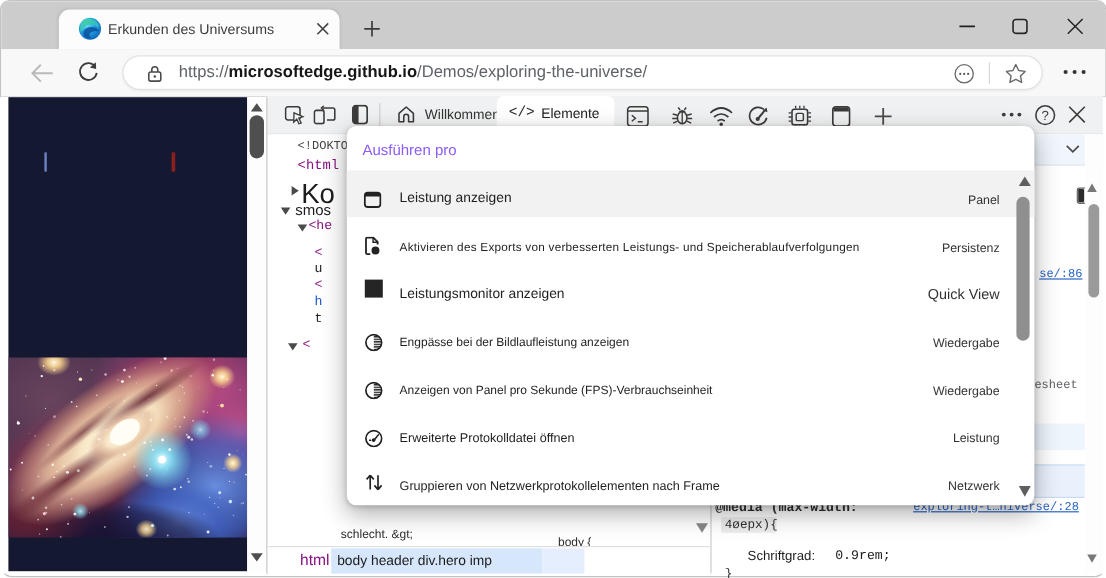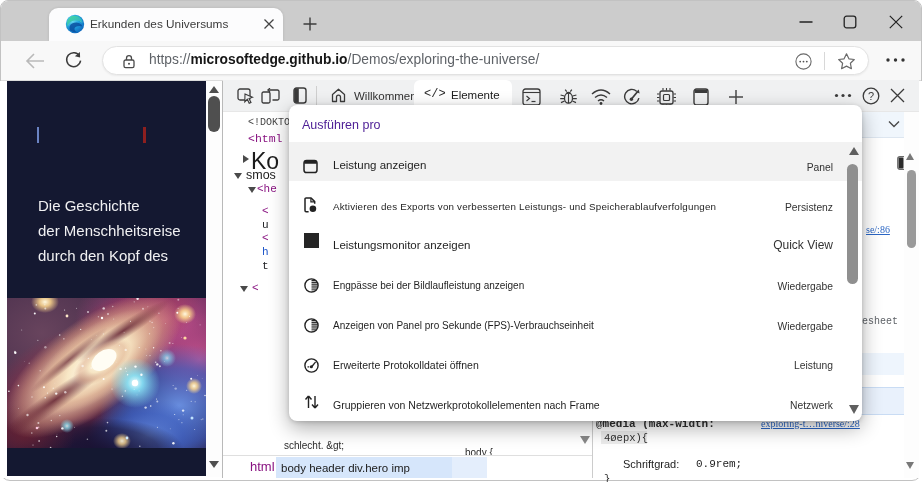--- a/index.html
+++ b/index.html
@@ -29,21 +29,21 @@
 #eltab{position:absolute;left:191px;top:0px;width:98px;height:32px;background:#fff;border-radius:6px 6px 0 0}
 .dtlabel{font-size:11px;color:#333;position:absolute;white-space:nowrap}
 
 #tree{position:absolute;left:0;top:31px;width:370px;height:343px;background:#fff;font-family:"Liberation Mono",monospace;font-size:10.5px;color:#202124}
 .tl{position:absolute;white-space:nowrap}
 .tag{color:#881280}
 
 #crumb{position:absolute;left:0;top:374px;width:370px;height:22px;background:#fff;border-top:1px solid #dfdfdf}
 
 #styles{position:absolute;left:369px;top:31px;width:327px;height:366px;background:#fff;border-left:1px solid #cccccc}
-.link{color:#2b66c4;text-decoration:underline;font-family:Liberation Serif, serif;font-size:10px;position:absolute;white-space:nowrap}
+.link{color:#2b66c4;text-decoration:underline;font-family:Liberation Mono, monospace;font-size:10px;position:absolute;white-space:nowrap}
 .mono{font-family:"Liberation Mono",monospace;position:absolute;white-space:nowrap;color:#303030}
 
 #overlay{position:absolute;left:289px;top:105px;width:573px;height:316px;background:#fff;border-radius:8px;box-shadow:0 7px 20px rgba(0,0,0,.32),0 1px 4px rgba(0,0,0,.16);z-index:50}
 .row{position:absolute;left:0;width:573px}
 .rtext{position:absolute;color:#1f1f1f;white-space:nowrap}
 .rlabel{position:absolute;color:#333;white-space:nowrap;text-align:right;right:29px}
 .ricon{position:absolute;left:303px}
 svg{display:block}
 </style></head><body>
 <div id="win">
@@ -116,21 +116,20 @@
           <circle cx="10.5" cy="3" r="1.7" fill="#333"></circle>
           <circle cx="18" cy="3" r="1.7" fill="#333"></circle>
         </svg>
   </div>
  </div>
 </div>
 <div id="content">
  <div id="hero">
   <div class="abs" style="left:30px;top:46px;width:2px;height:16px;background:#7f9fe8;opacity:.8"></div>
   <div class="abs" style="left:136px;top:46px;width:2.5px;height:16px;background:#8d1f1f"></div>
-  <p>Die Geschichte<br>der Menschheitsreise<br>durch den Kopf des</p>
   <svg id="galaxy" width="199" height="150" viewBox="0 0 199 150">
    <defs>
     <radialGradient id="gcore" cx="50%" cy="50%" r="50%">
             <stop offset="0%" stop-color="#fffdf4"></stop>
             <stop offset="45%" stop-color="#f8e7c5" stop-opacity=".95"></stop>
             <stop offset="78%" stop-color="#dcab8c" stop-opacity=".5"></stop>
             <stop offset="100%" stop-color="#dcab8c" stop-opacity="0"></stop>
           </radialGradient>
     <radialGradient id="gmag" cx="50%" cy="50%" r="50%">
             <stop offset="0%" stop-color="#dd5f9d" stop-opacity=".95"></stop>
@@ -461,21 +460,21 @@
    <div class="mono" style="left:103px;top:346px;font-size:11px;color:#1d1d1d">0.9rem;</div>
    <div class="mono" style="left:11px;top:361px;font-size:10.5px">}</div>
    <div class="abs" style="left:311px;top:0px;width:15px;height:366px;background:#fdfdfd"></div>
    <div class="tri-up" style="left:313px;top:41px;border-left-width:4.5px;border-right-width:4.5px;border-bottom-width:7px;border-bottom-color:#787878"></div>
    <div class="sbthumb" style="left:314px;top:58px;width:9px;height:78px;background:#9a9a9a"></div>
    <div class="tri-dn" style="left:313px;top:350px;border-left-width:4.5px;border-right-width:4.5px;border-top-width:7px;border-top-color:#787878"></div>
   </div>
  </div>
 </div>
 <div id="overlay">
-  <div class="abs" style="left:13px;top:13px;font-size:12.5px;color:#4c1d95">Ausführen pro</div>
+  <div class="abs" style="left:13px;top:13px;font-size:12.5px;color:#8b5cf6">Ausführen pro</div>
   <div class="row" style="top:37px;height:39px;background:#f2f2f2"></div>
   <svg class="ricon" style="left:14px;top:54px" width="15" height="15" viewBox="0 0 15 15">
       <rect x="1" y="1.5" width="13" height="12" rx="2.6" fill="none" stroke="#222" stroke-width="1.5"></rect>
       <path d="M1.2 4.8 H13.8 V3.9 a2.4 2.4 0 0 0 -2.4 -2.4 H3.6 a2.4 2.4 0 0 0 -2.4 2.4Z" fill="#222"></path>
     </svg>
   <div class="rtext" style="left:44px;top:54px;font-size:11.5px">Leistung anzeigen</div>
   <div class="rlabel" style="top:57px;font-size:10.3px">Panel</div>
   <svg class="ricon" style="left:14px;top:92px" width="14" height="16" viewBox="0 0 14 16">
       <path d="M11.7 6.8 V4.6 L8.1 1 H3.1 a1.1 1.1 0 0 0 -1.1 1.1 V13.6 a1.1 1.1 0 0 0 1.1 1.1 H5.6" fill="none" stroke="#222" stroke-width="1.5" stroke-linejoin="round"></path>
       <path d="M7.9 1.2 V4.9 H11.6" fill="none" stroke="#222" stroke-width="1.2"></path>

